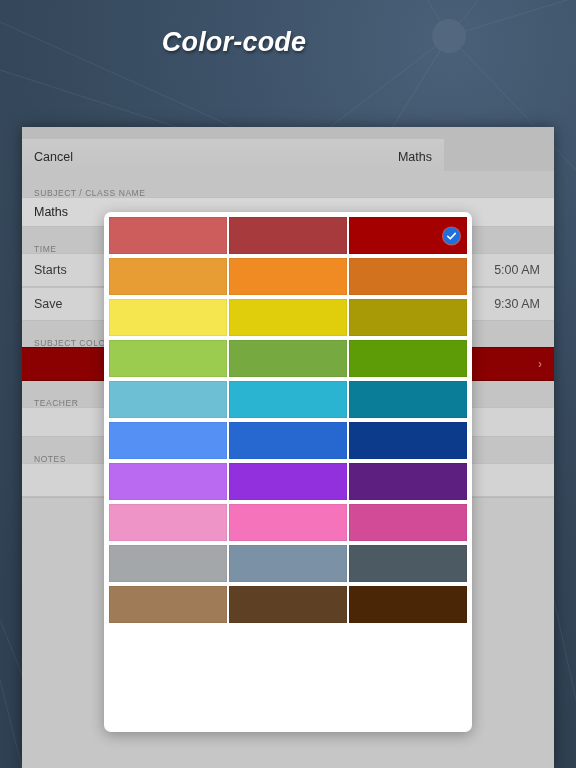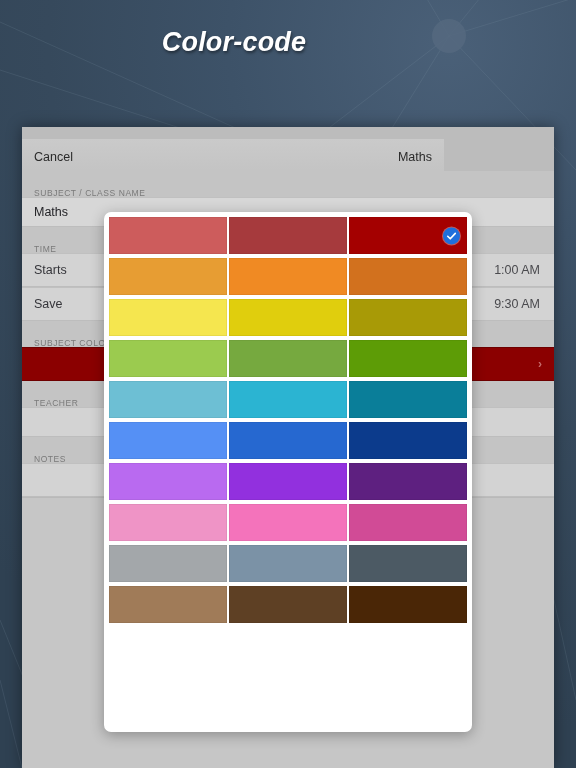--- a/index.html
+++ b/index.html
@@ -164,21 +164,21 @@
   <div class="sec-head" style="top:42px;height:0;padding:0;"></div>
 
   <div class="sec-head" style="top:44px;">SUBJECT / CLASS NAME</div>
   <div class="row" id="row-name" style="top:70px;height:30px;">
     <span class="lbl">Maths</span>
   </div>
 
   <div class="sec-head" id="sec-time" style="top:100px;">TIME</div>
   <div class="row" id="row-starts" style="top:126px;">
     <span class="lbl">Starts</span>
-    <span class="val">1:00 AM</span>
+    <span class="val">5:00 AM</span>
   </div>
   <div class="row" id="row-ends" style="top:160px;">
     <span class="lbl">Save</span>
     <span class="val">9:30 AM</span>
   </div>
 
   <div class="sec-head" id="sec-color" style="top:194px;">SUBJECT COLOR</div>
   <div class="row" id="row-color" style="top: 220px; background: rgb(139, 0, 0);">
     <span class="chev">›</span>
   </div>

